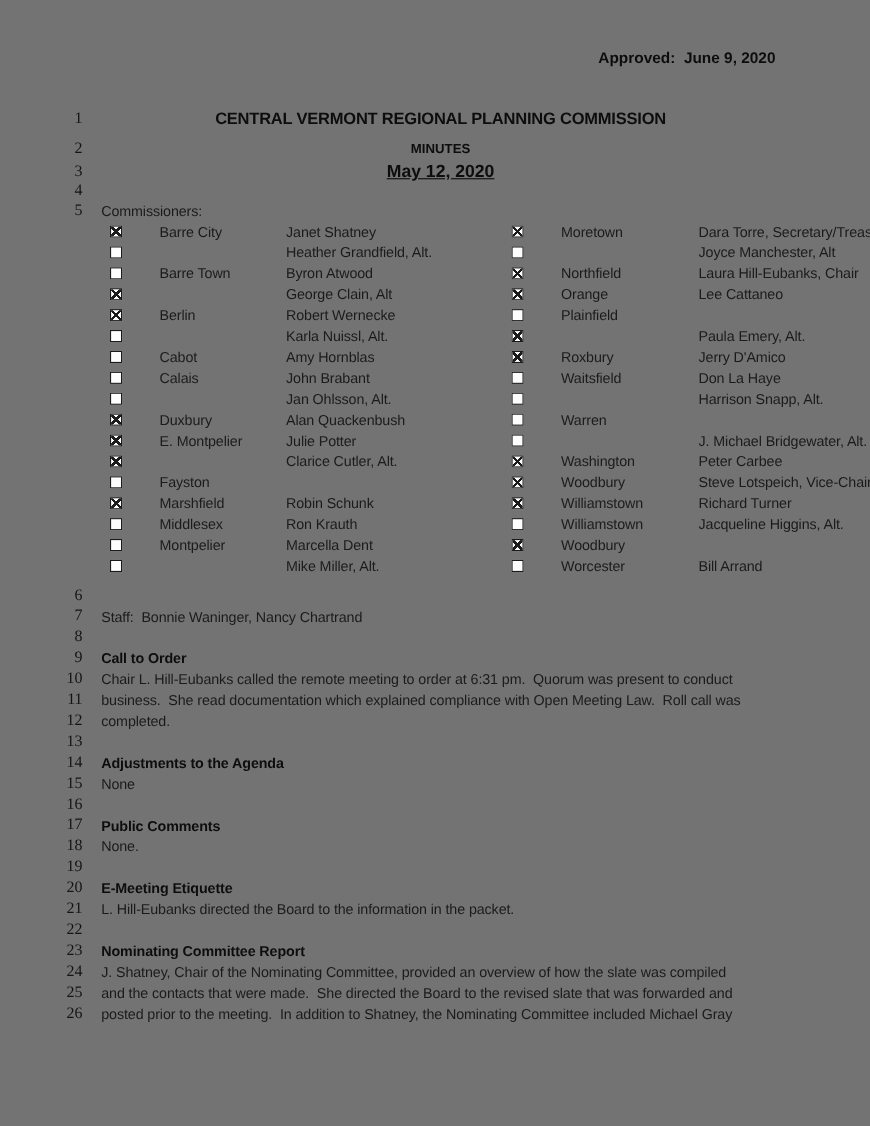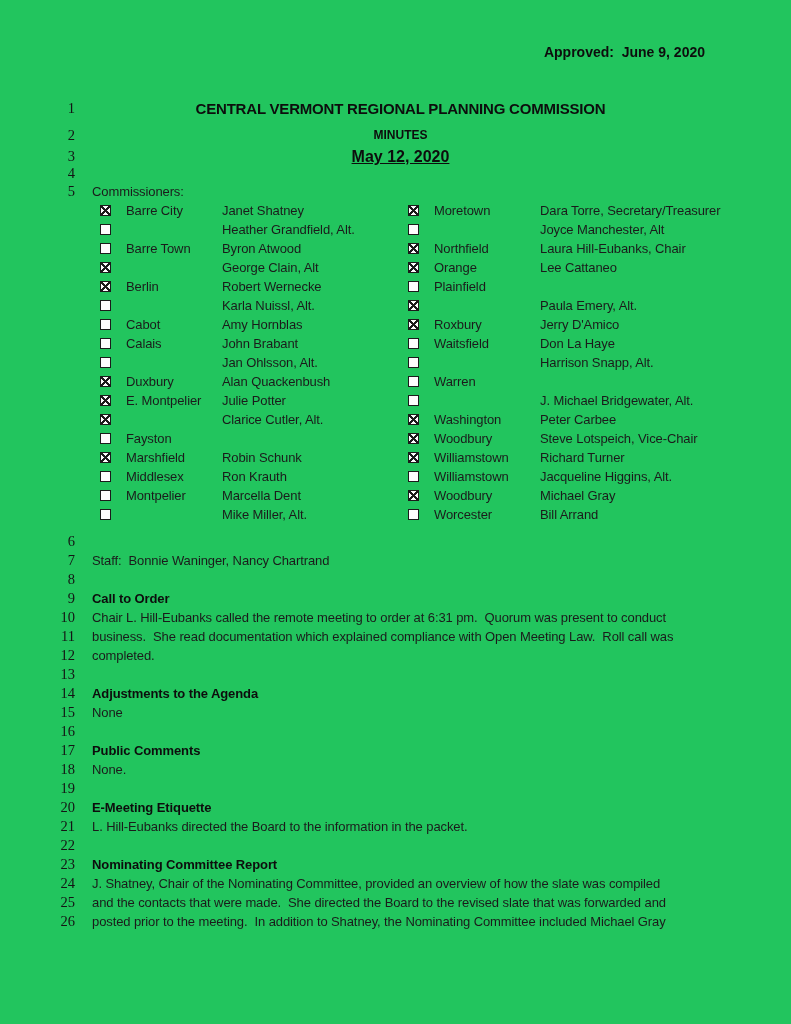--- a/index.html
+++ b/index.html
@@ -1,19 +1,19 @@
 <!DOCTYPE html>
 <html><head>
 <meta charset="utf-8">
 <style>
   html,body{margin:0;padding:0;background:#ffffff;}
   .page{
     position:relative;
     width:791px;height:1024px;
-    background:#22c55e;
+    background:#737373;
     font-family:"Liberation Sans",sans-serif;
     color:#1b1b1b;
     overflow:hidden;
   }
   .approved{
     position:absolute;top:44px;right:86px;
     font-size:14px;font-weight:700;color:#0d0d0d;
     white-space:pre;
   }
   .doc{position:absolute;left:40px;top:95px;width:711px;}
@@ -29,21 +29,21 @@
     font-weight:700;color:#0d0d0d;white-space:pre;
   }
   .line.title{height:27px;line-height:27px;}
   .line.title .content-center{font-size:15px;letter-spacing:-0.2px;}
   .line.subtitle{height:26px;line-height:26px;}
   .line.subtitle .content-center{font-size:12px;}
   .line.date{height:17px;line-height:17px;}
   .line.date .content-center{font-size:16px;text-decoration:underline;}
   .line.blank-sm{height:17px;line-height:17px;}
   .ctable{margin-left:60px;margin-bottom:8px;}
-  .trow{display:flex;height:19px;line-height:19px;font-size:13px;align-items:center;}
+  .trow{display:flex;height:19px;line-height:19px;font-size:13px;align-items:center;gap:19px;}
   .cb{
     flex:none;width:11px;height:11px;box-sizing:border-box;
     border:1.6px solid #1b1b1b;background:#fdfdfd;
   }
   .cb.checked{
     background-image:
       linear-gradient(45deg,transparent 41%,#1b1b1b 41%,#1b1b1b 59%,transparent 59%),
       linear-gradient(135deg,transparent 41%,#1b1b1b 41%,#1b1b1b 59%,transparent 59%);
   }
   .town{flex:none;margin-left:15px;width:96px;white-space:pre;letter-spacing:-0.1px;}
@@ -197,21 +197,20 @@
           <span class="cb"></span>
           <span class="town rt">Williamstown</span>
           <span class="pname rt">Jacqueline Higgins, Alt.</span>
         </div>
         <div class="trow">
           <span class="cb"></span>
           <span class="town">Montpelier</span>
           <span class="pname">Marcella Dent</span>
           <span class="cb checked"></span>
           <span class="town rt">Woodbury</span>
-          <span class="pname rt">Michael Gray</span>
         </div>
         <div class="trow">
           <span class="cb"></span>
           <span class="town"></span>
           <span class="pname">Mike Miller, Alt.</span>
           <span class="cb"></span>
           <span class="town rt">Worcester</span>
           <span class="pname rt">Bill Arrand</span>
         </div>
       </div>

